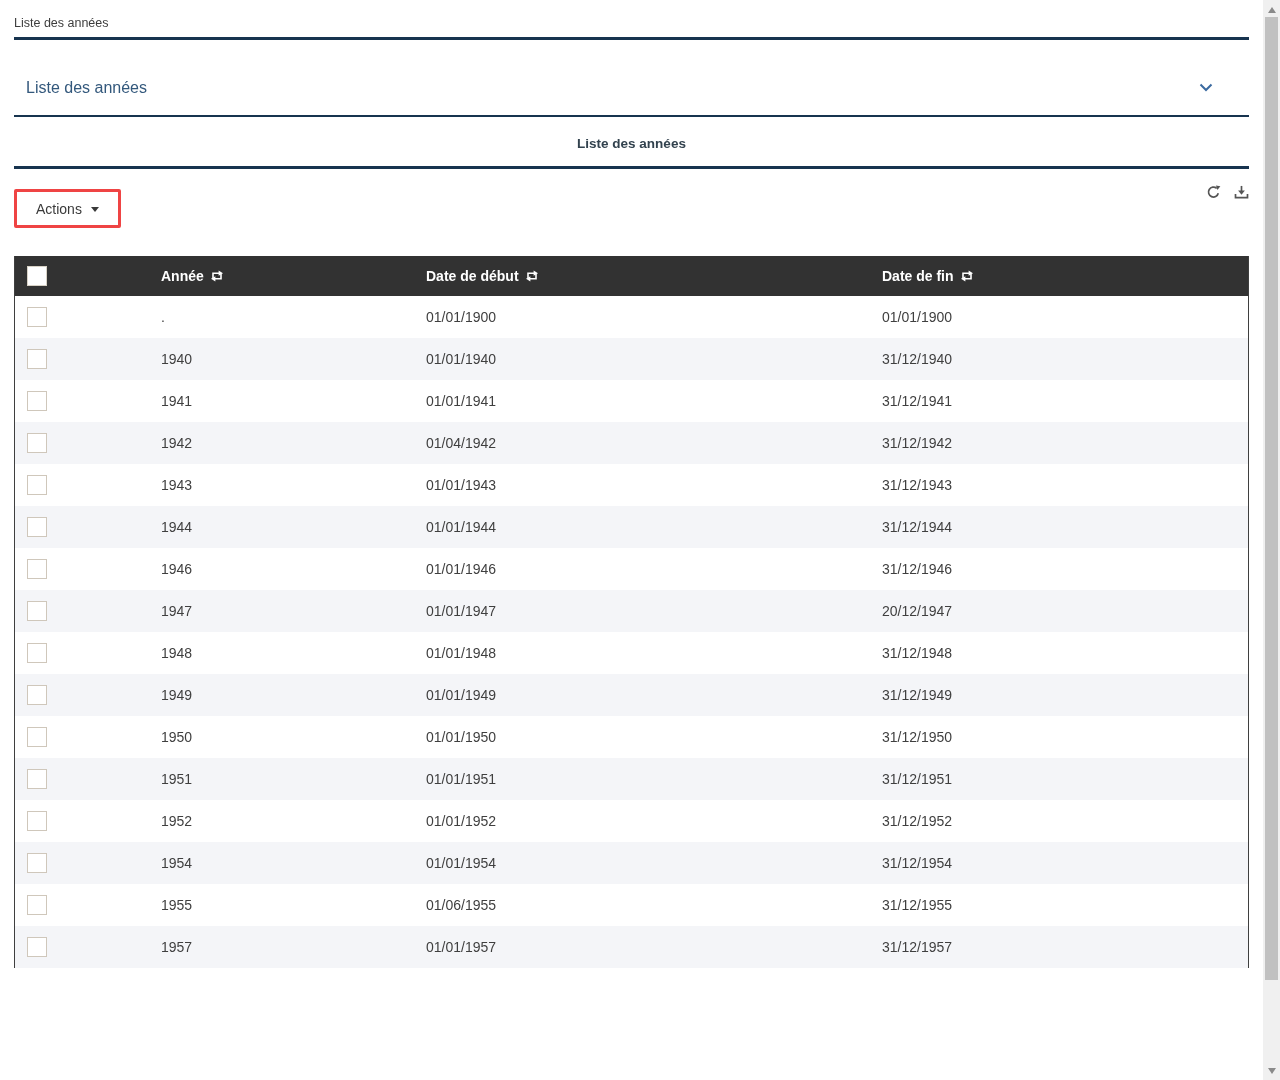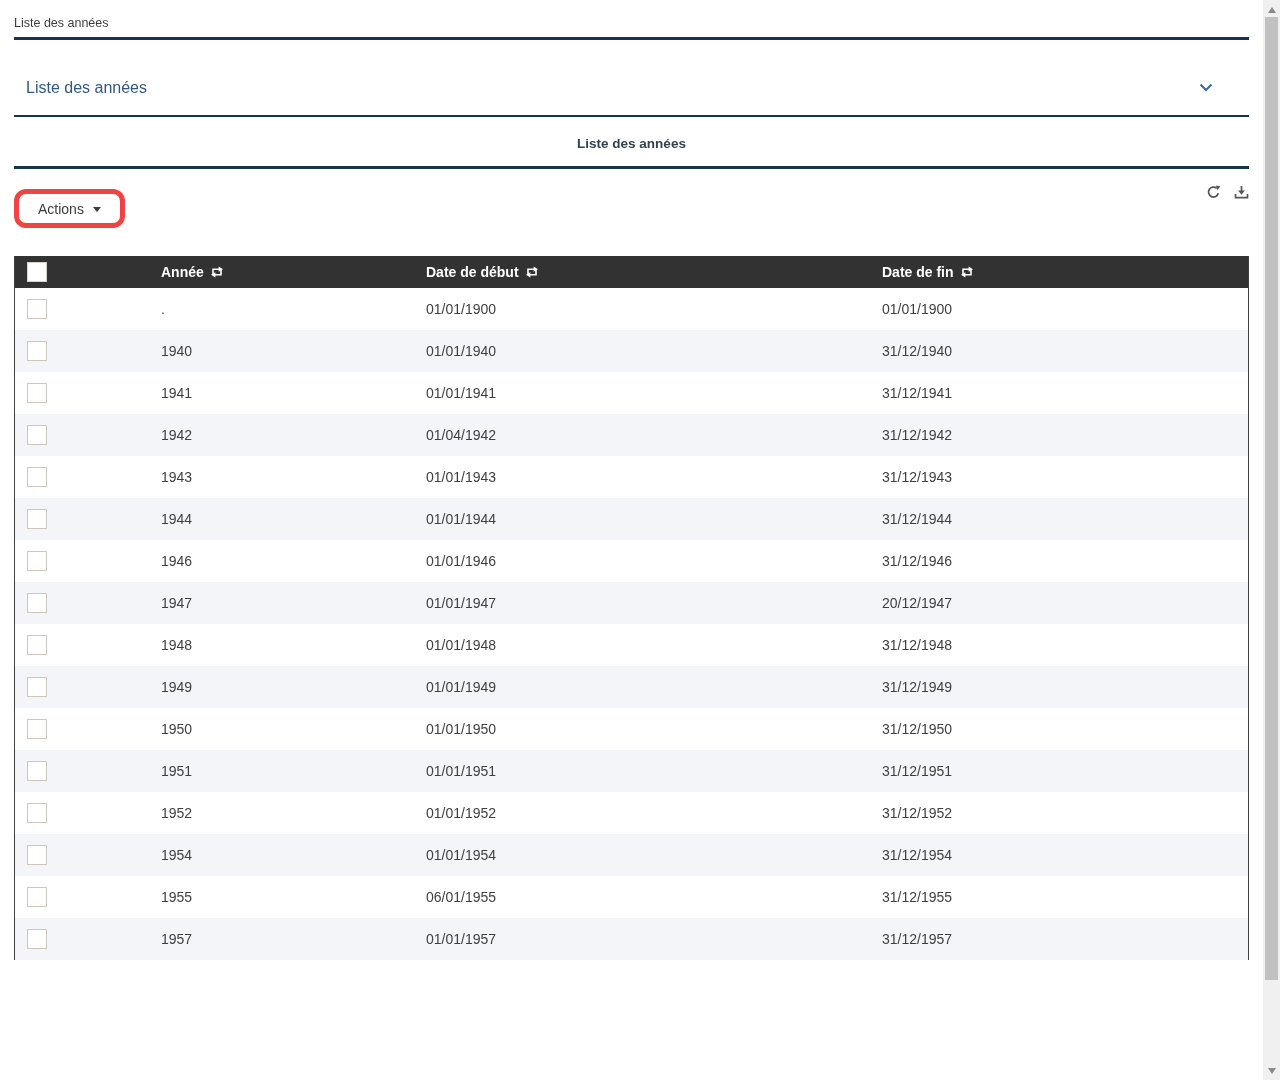--- a/index.html
+++ b/index.html
@@ -20,33 +20,33 @@
 
   
   .report-title-bar { height:52px; line-height:54px; text-align:center;
                       font-size:13.5px; font-weight:bold; color:#32424e;
                       border-bottom:3px solid #17344f; }
 
   
   .toolbar { position:relative; padding-top:20px; height:73px; }
   .actions-btn { display:inline-flex; align-items:center; gap:9px;
                  height:39px; padding:0 19px; background:#fff;
-                 border:5px solid #ef4444; border-radius:12px;
+                 border:3px solid #ef4444; border-radius:2px;
                  font-family:inherit; font-size:14px; color:#3a3a3a; cursor:pointer; }
   .caret { width:0; height:0; border-left:4.5px solid transparent;
            border-right:4.5px solid transparent; border-top:5px solid #3a3a3a; margin-top:2px; }
   .toolbar-icons { position:absolute; right:0; top:16px; display:flex; gap:13px; }
   .tool-icon { width:15px; height:15px; cursor:pointer; }
 
   
   .table-wrap { margin-top:14px; border-left:1px solid #3f3f3f; border-right:1px solid #3f3f3f; }
   table { width:100%; border-collapse:collapse; table-layout:fixed; }
   col.c-check { width:146px; } col.c-annee { width:265px; }
   col.c-debut { width:456px; } col.c-fin { width:auto; }
-  thead th { background:#323232; color:#fff; height:32px; font-size:14px; font-weight:bold;
+  thead th { background:#323232; color:#fff; height:40px; font-size:14px; font-weight:bold;
              text-align:left; padding:0; vertical-align:middle; }
   th .th-inner { display:flex; align-items:center; gap:6px; }
   th.check-col, td.check-col { padding-left:12px; }
   .sort-icon { width:14px; height:12px; }
   tbody td { height:42px; font-size:14px; color:#3f3f3f; padding:0; vertical-align:middle; }
   tbody tr:nth-child(even) td { background:#f4f5f8; }
   input[type=checkbox] { appearance:none; -webkit-appearance:none; width:20px; height:20px;
                          background:#fff; border:1px solid #cfc7bb; cursor:pointer; display:block; }
   thead input[type=checkbox] { border-color:#d8d2c6; }
 
@@ -254,21 +254,21 @@
             </td>
             <td>1954</td>
             <td>01/01/1954</td>
             <td>31/12/1954</td>
           </tr>
           <tr>
             <td class="check-col">
               <input type="checkbox" style="">
             </td>
             <td>1955</td>
-            <td>06/01/1955</td>
+            <td>01/06/1955</td>
             <td>31/12/1955</td>
           </tr>
           <tr>
             <td class="check-col">
               <input type="checkbox" style="">
             </td>
             <td>1957</td>
             <td>01/01/1957</td>
             <td>31/12/1957</td>
           </tr>

